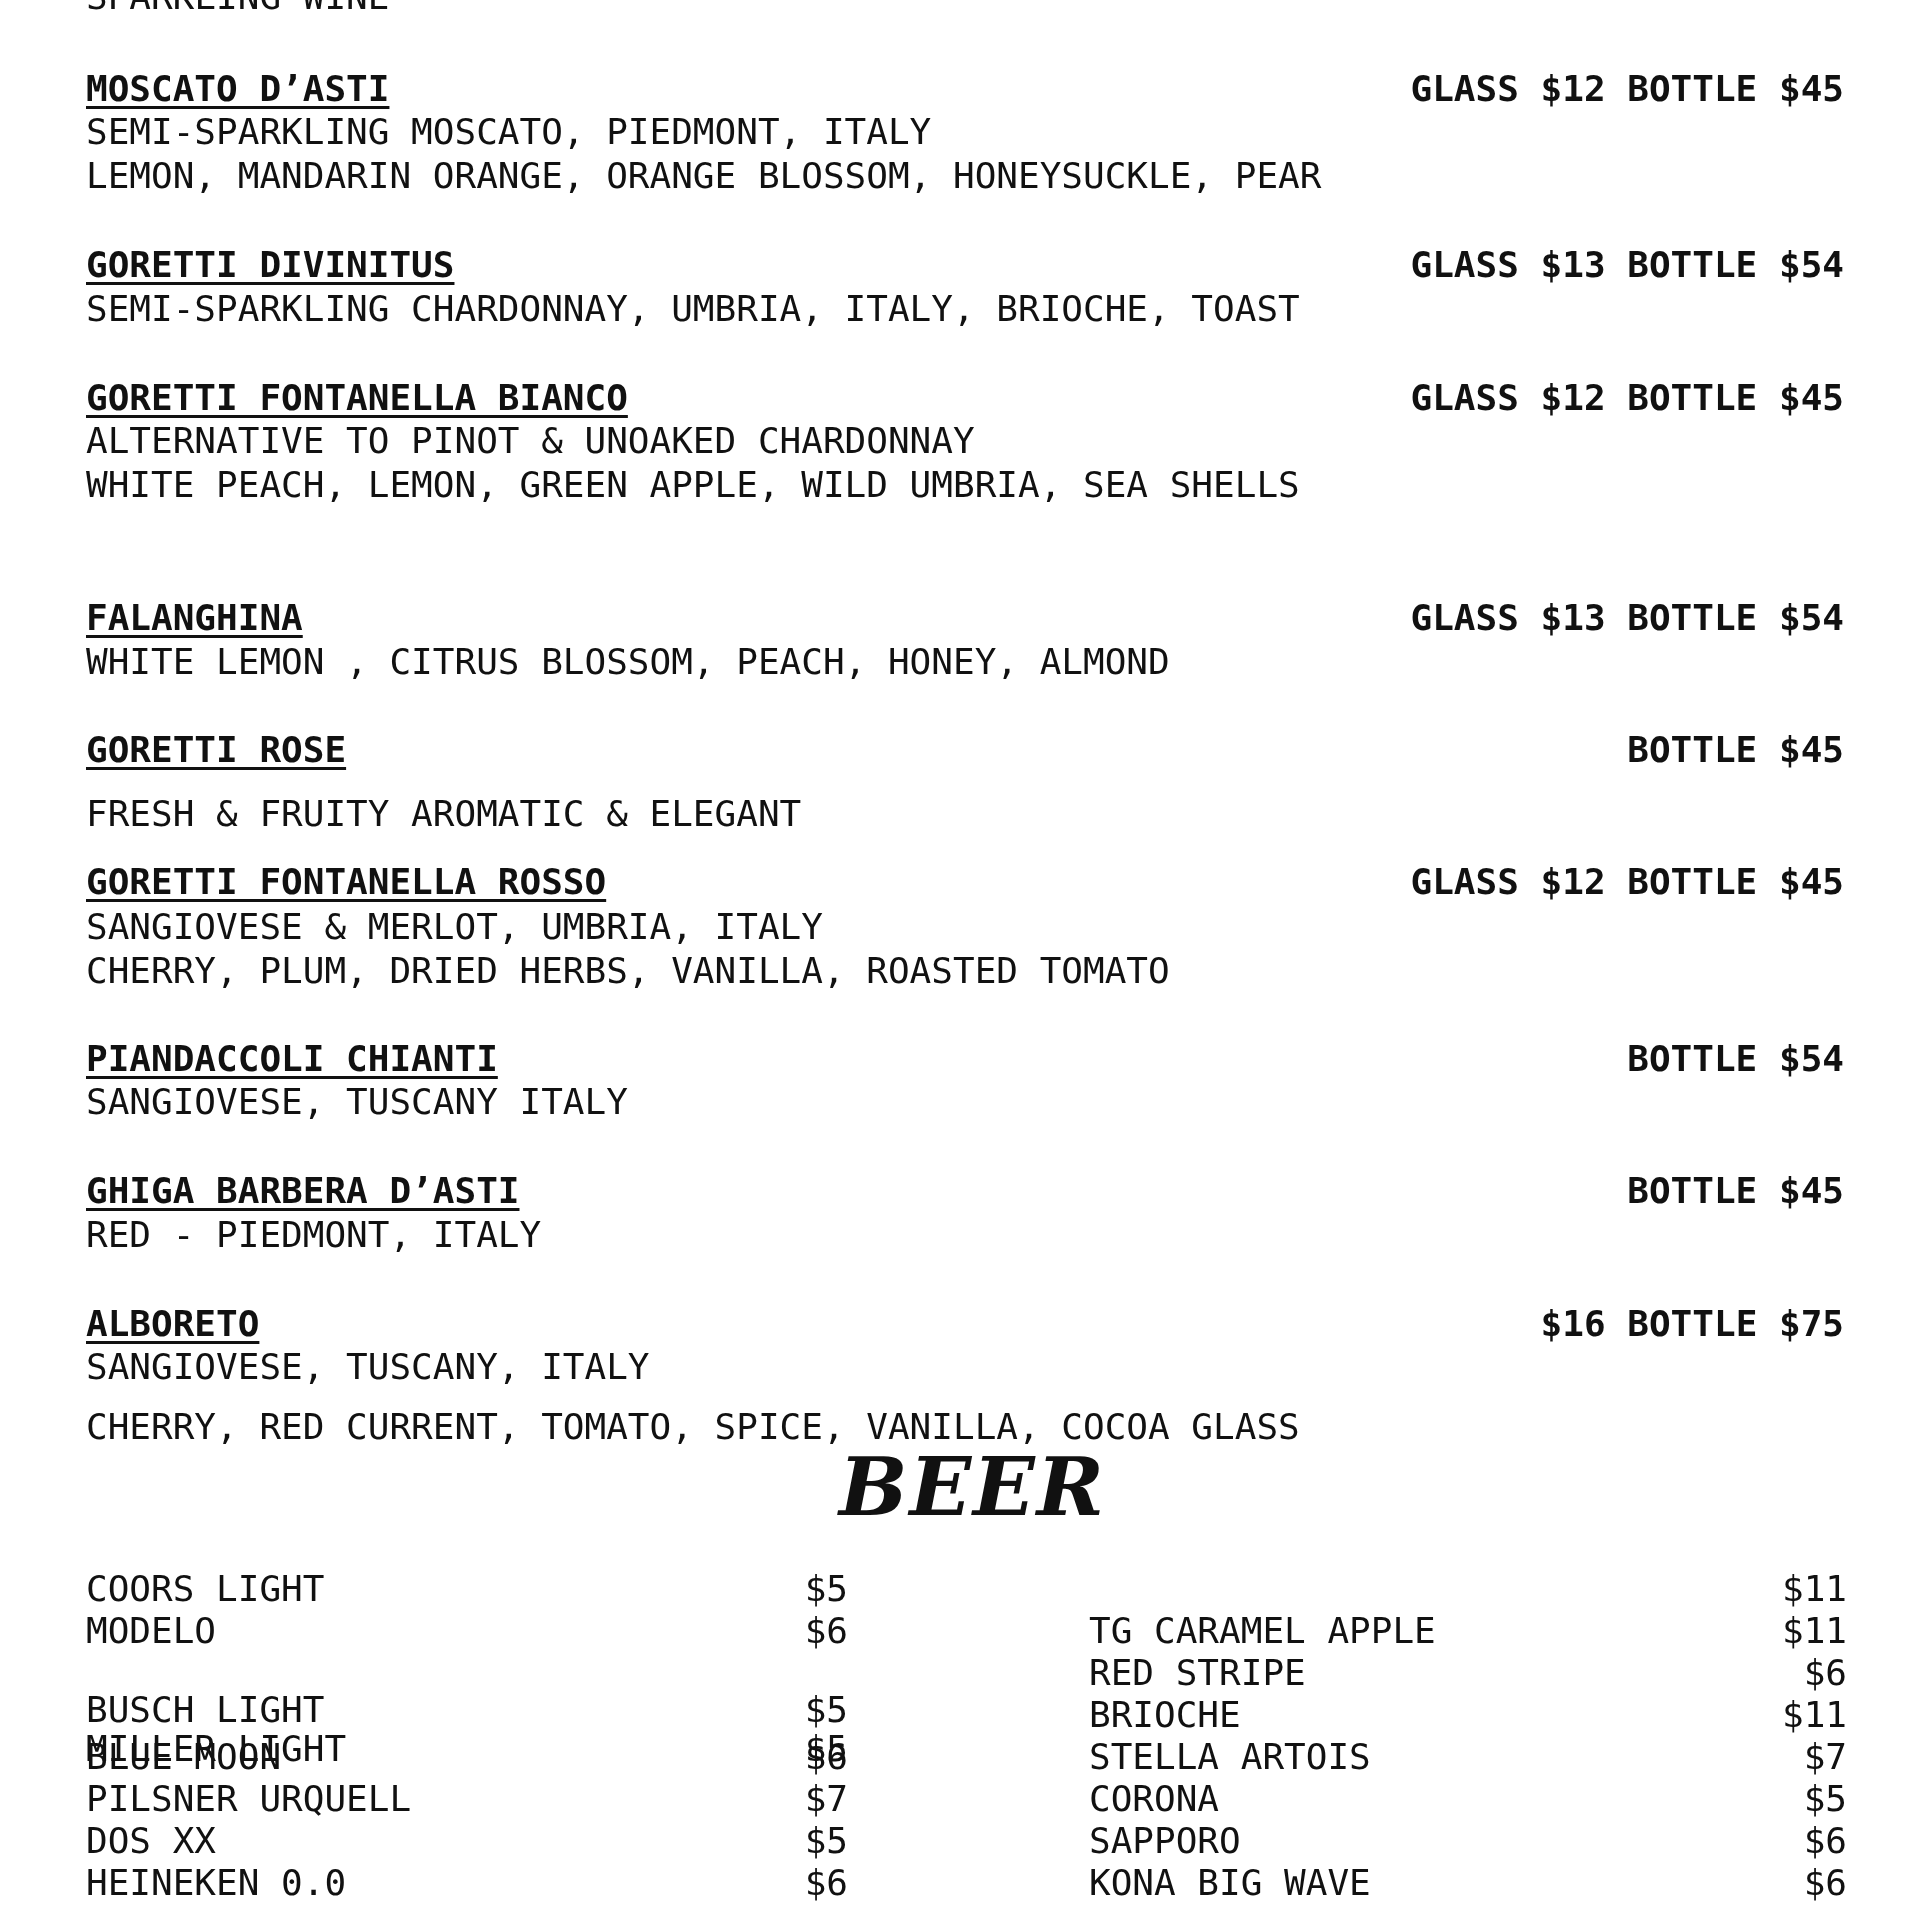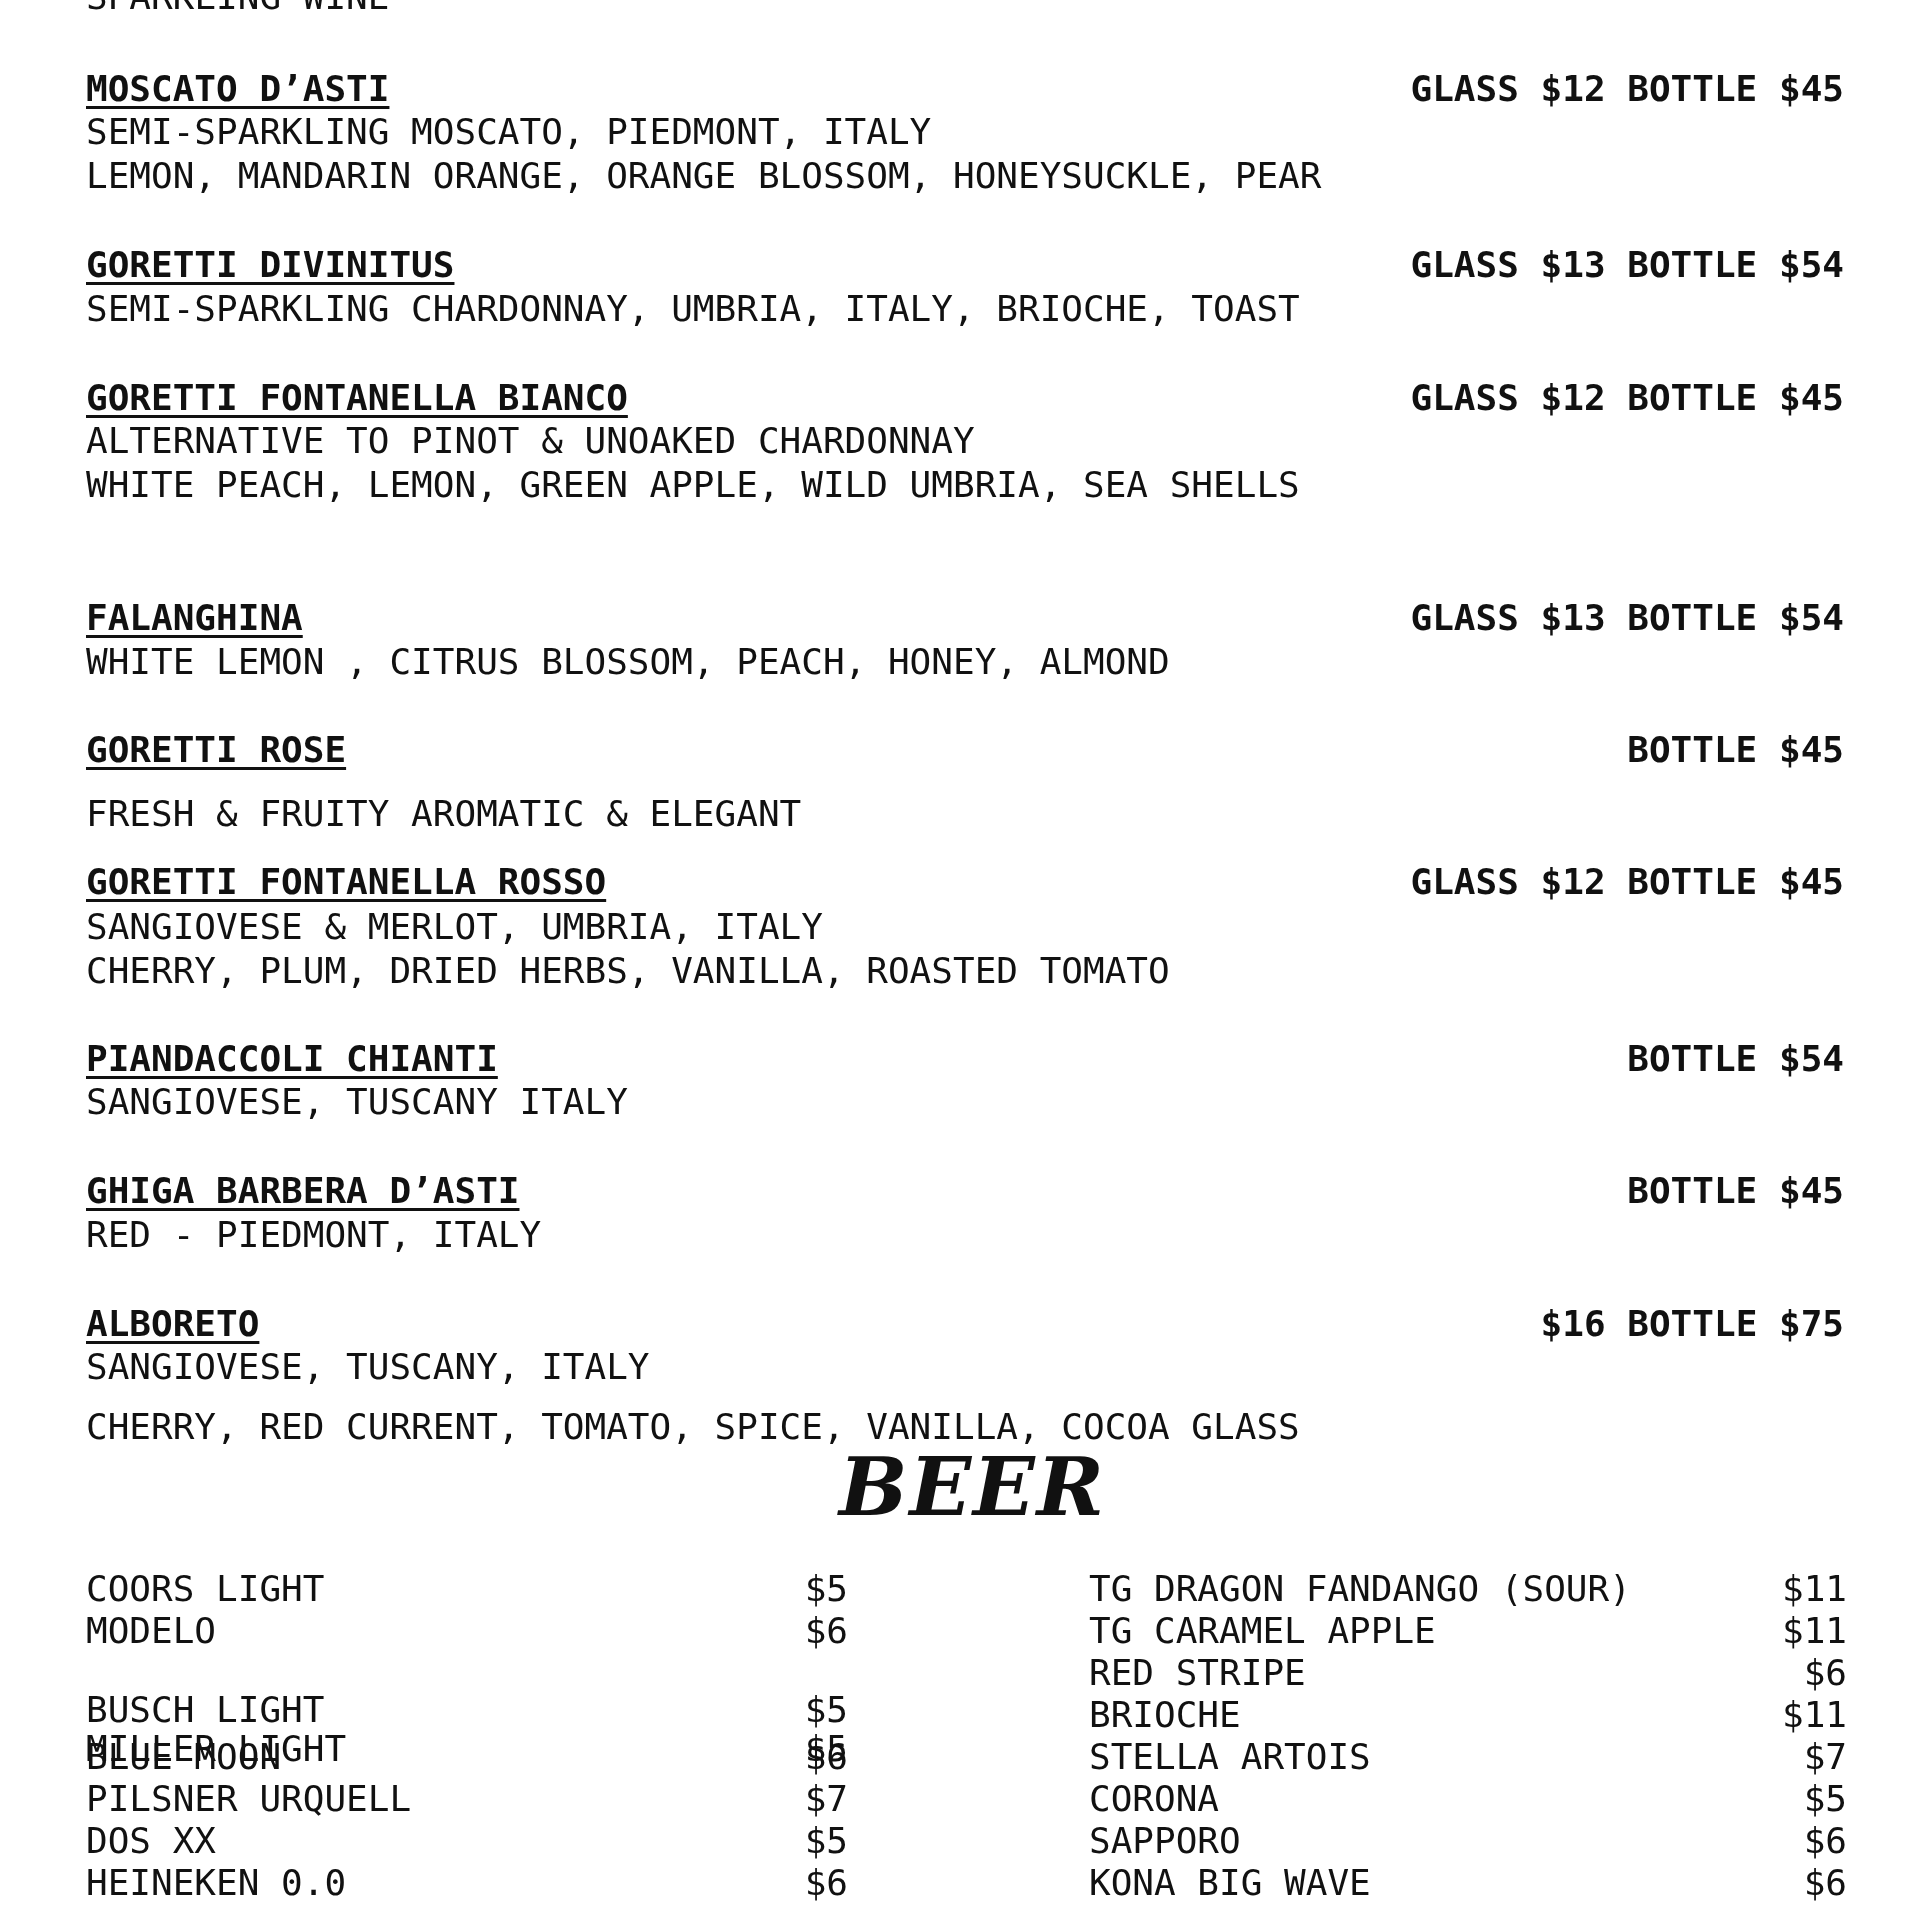--- a/index.html
+++ b/index.html
@@ -69,21 +69,21 @@
   <div class="beer-row" style="top:42px;"><span class="beer-name">MODELO</span><span class="beer-price">$6</span></div>
   <div class="beer-row" style="top:88px;margin-top:33px;"><span class="beer-name">BUSCH LIGHT</span><span class="beer-price">$5</span></div>
   <div class="beer-row" style="top:144px;margin-top:16px;"><span class="beer-name">MILLER LIGHT</span><span class="beer-price">$5</span></div>
   <div class="beer-row" style="top:168px;"><span class="beer-name">BLUE MOON</span><span class="beer-price">$6</span></div>
   <div class="beer-row" style="top:210px;"><span class="beer-name">PILSNER URQUELL</span><span class="beer-price">$7</span></div>
   <div class="beer-row" style="top:252px;"><span class="beer-name">DOS XX</span><span class="beer-price">$5</span></div>
   <div class="beer-row" style="top:294px;"><span class="beer-name">HEINEKEN 0.0</span><span class="beer-price">$6</span></div>
 </div>
 
 <div class="beer-col-right">
-  <div class="beer-row" style="top:0px;"><span class="beer-name">TG DRAGON FANDANGO (SOUR)</span><span class="beer-price">$11</span></div>
+  <div class="beer-row" style="top:0px;"><span class="beer-price">$11</span></div>
   <div class="beer-row" style="top:42px;"><span class="beer-name">TG CARAMEL APPLE</span><span class="beer-price">$11</span></div>
   <div class="beer-row" style="top:84px;"><span class="beer-name">RED STRIPE</span><span class="beer-price">$6</span></div>
   <div class="beer-row" style="top:126px;"><span class="beer-name">BRIOCHE</span><span class="beer-price">$11</span></div>
   <div class="beer-row" style="top:168px;"><span class="beer-name">STELLA ARTOIS</span><span class="beer-price">$7</span></div>
   <div class="beer-row" style="top:210px;"><span class="beer-name">CORONA</span><span class="beer-price">$5</span></div>
   <div class="beer-row" style="top:252px;"><span class="beer-name">SAPPORO</span><span class="beer-price">$6</span></div>
   <div class="beer-row" style="top:294px;"><span class="beer-name">KONA BIG WAVE</span><span class="beer-price">$6</span></div>
 </div>
 
 

